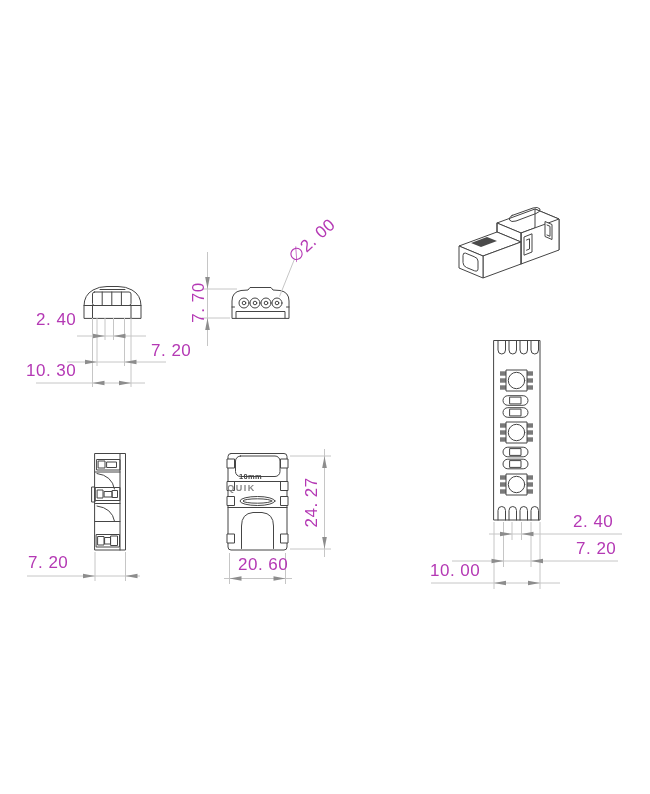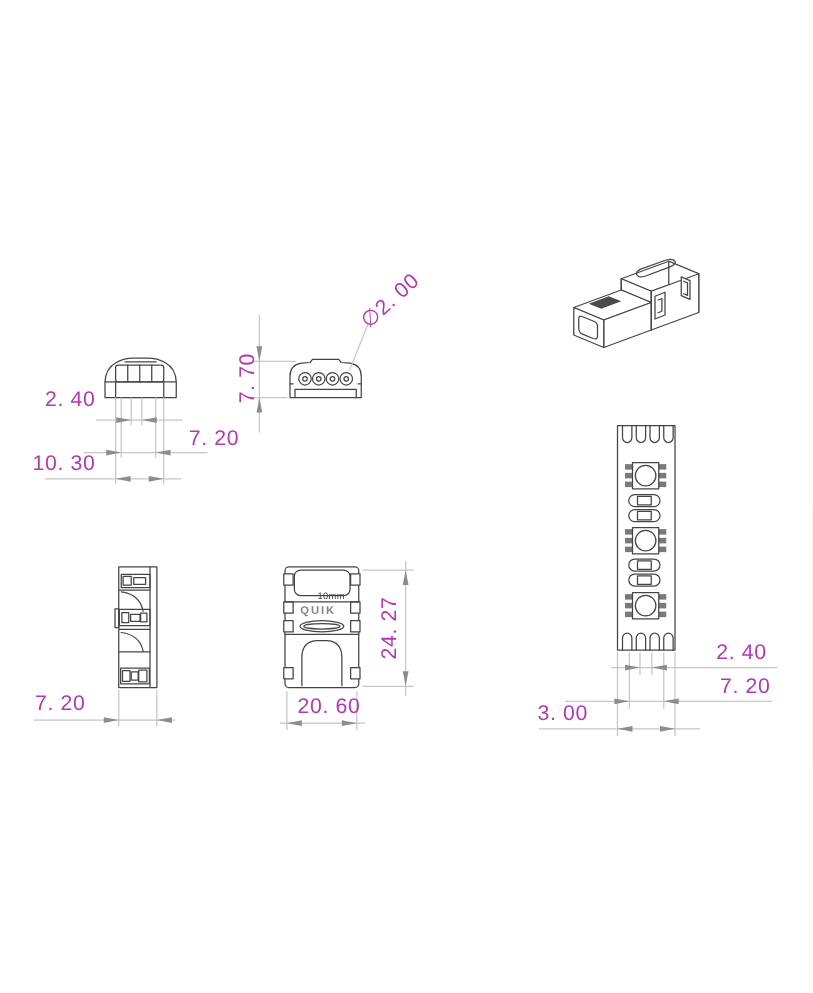--- a/index.html
+++ b/index.html
@@ -12,22 +12,22 @@
   .ol{stroke:var(--outline);fill:none;stroke-width:1;stroke-linejoin:round;stroke-linecap:round;}
   .olf{stroke:var(--outline);fill:#ffffff;stroke-width:1;stroke-linejoin:round;}
   .dk{fill:#4a4a4a;stroke:none;}
   .pin{fill:#7a7a7a;stroke:none;}
   .dl{stroke:var(--dimline);fill:none;stroke-width:1;}
   .ar{fill:var(--arrow);stroke:none;}
   .dim{position:absolute;color:var(--magenta);font-size:17px;line-height:17px;
        white-space:nowrap;letter-spacing:0.5px;}
   .rot{transform:rotate(-90deg);transform-origin:center;text-align:center;}
   .rot45{transform:rotate(-42deg);transform-origin:center;text-align:center;}
-  .tiny{position:absolute;color:#3f3f3f;font-size:7.5px;line-height:8px;font-weight:normal;
-        text-align:right;letter-spacing:0.3px;}
+  .tiny{position:absolute;color:#3f3f3f;font-size:7.5px;line-height:8px;font-weight:bold;
+        text-align:left;letter-spacing:0.3px;}
   .brand{position:absolute;color:#878787;font-size:9px;line-height:9px;font-weight:bold;
          text-align:center;letter-spacing:1.5px;}
 </style>
 </head>
 <body>
 
 <div class="canvas">
 
 <svg width="650" height="794" viewBox="0 0 650 794">
   <defs>
@@ -198,19 +198,19 @@
 <span class="dim" style="left:26px;top:362px">10. 30</span>
 
 <span class="dim rot" style="left:175px;top:294px;width:46px">7. 70</span>
 <span class="dim rot45" style="left:283px;top:232px;width:58px">∅2. 00</span>
 
 <span class="dim" style="left:28px;top:554px">7. 20</span>
 
 <span class="dim rot" style="left:286px;top:494px;width:50px">24. 27</span>
 <span class="dim" style="left:238px;top:556px">20. 60</span>
 <span class="tiny" style="left:239px;top:472.5px;width:37px">10mm</span>
-<span class="brand" style="left:236px;top:483.5px;width:37px">QUIK</span>
+<span class="brand" style="left:223px;top:483.5px;width:37px">QUIK</span>
 
 <span class="dim" style="left:573px;top:513px">2. 40</span>
 <span class="dim" style="left:576px;top:540px">7. 20</span>
-<span class="dim" style="left:430px;top:562px">3. 00</span>
+<span class="dim" style="left:430px;top:562px">10. 00</span>
 
 </div>
 
 </body></html>

